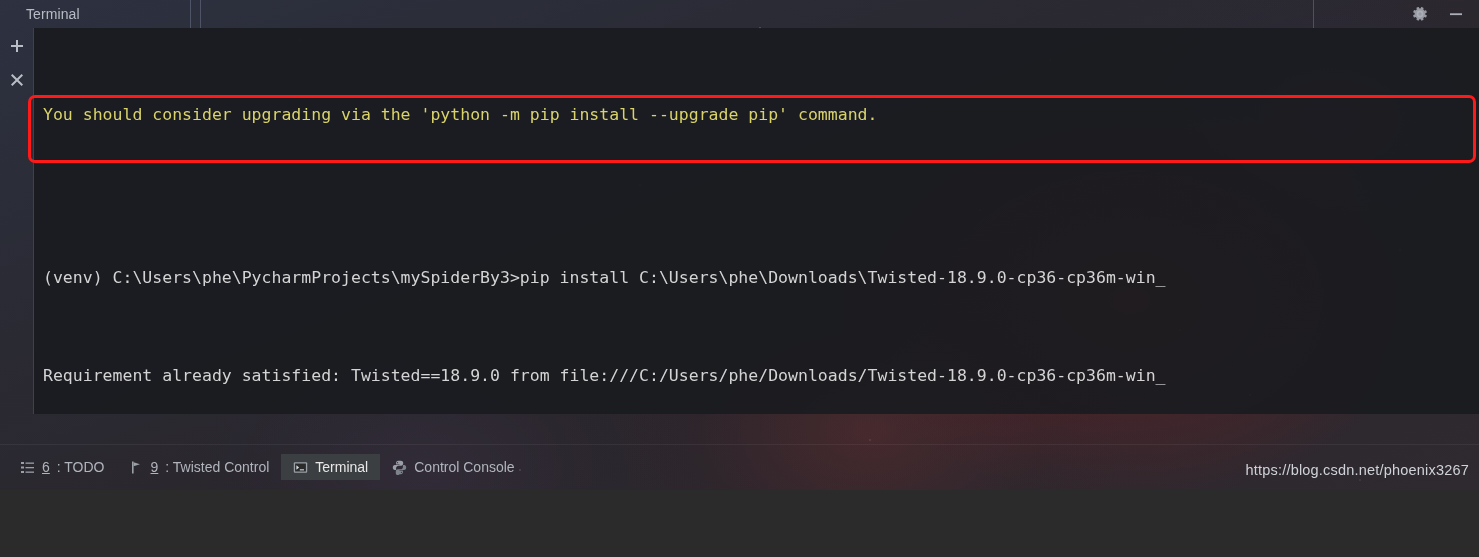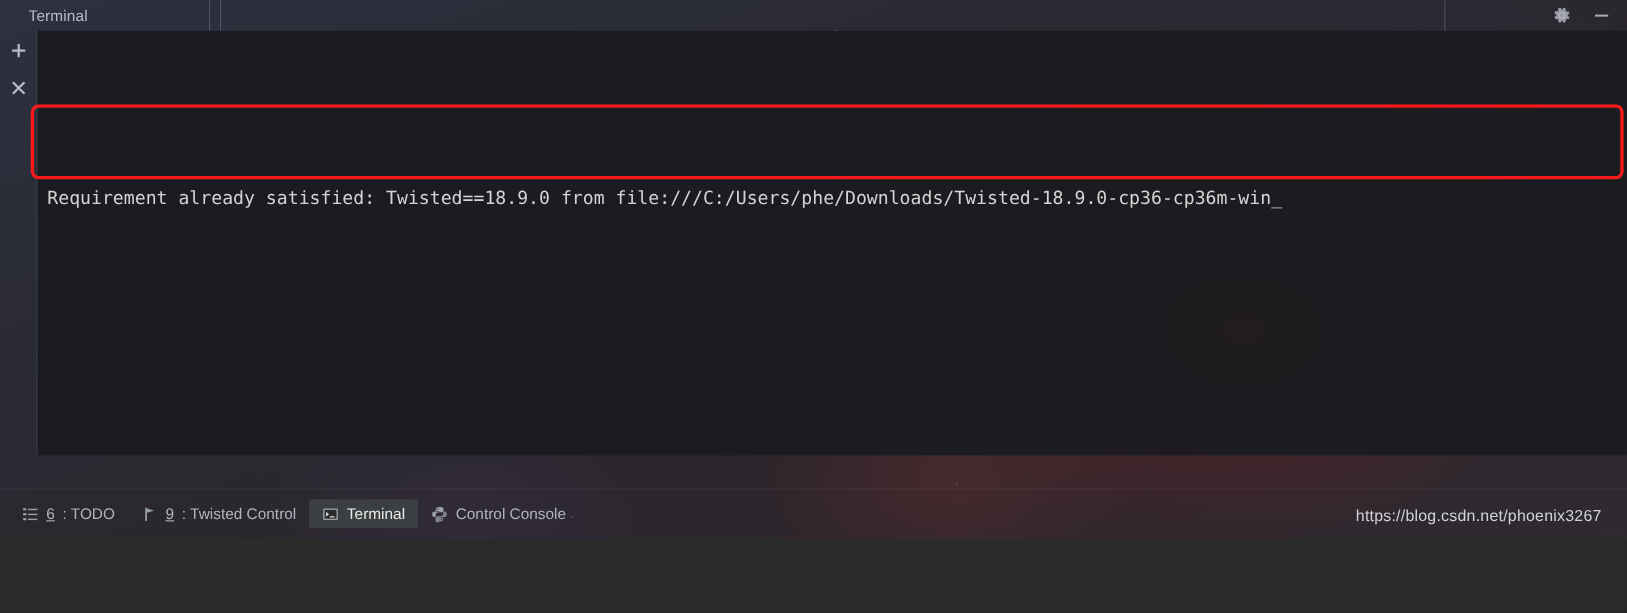--- a/index.html
+++ b/index.html
@@ -162,21 +162,21 @@
     white-space: nowrap;
   }
   .status-item.active {
     background: #3c3f41;
     color: #e8e8e8;
   }
   .status-item .num { text-decoration: underline; }
   .status-icon { width: 15px; height: 15px; display: block; flex: none; }
   .watermark {
     position: absolute;
-    right: 23px;
+    right: 10px;
     bottom: 12px;
     font-size: 14.5px;
     color: #cfd3d9;
     font-family: "Liberation Sans", sans-serif;
     letter-spacing: 0.2px;
   }
   .sb-sep {
     position: absolute;
     left: 0; right: 0; top: 0; height: 1px;
     background: rgba(255,255,255,0.06);
@@ -221,21 +221,23 @@
     </span>
     <span class="gutter-btn">
       <svg viewBox="0 0 16 16" width="16" height="16" aria-hidden="true">
         <path d="M3.4 2 2 3.4 6.6 8 2 12.6 3.4 14 8 9.4l4.6 4.6 1.4-1.4L9.4 8 14 3.4 12.6 2 8 6.6z" fill="#b9bec6"></path>
       </svg>
     </span>
   </div>
 
   <div class="console">
     <div class="console-inner">
+      <div class="line c-yellow">You should consider upgrading via the 'python -m pip install --upgrade pip' command.</div>
       <div class="line c-white"></div>
+      <div class="line c-white">(venv) C:\Users\phe\PycharmProjects\mySpiderBy3&gt;pip install C:\Users\phe\Downloads\Twisted-18.9.0-cp36-cp36m-win_</div>
       <div class="line c-white">Requirement already satisfied: Twisted==18.9.0 from file:///C:/Users/phe/Downloads/Twisted-18.9.0-cp36-cp36m-win_</div>
       
       
       
       
       
       
       
       
       

